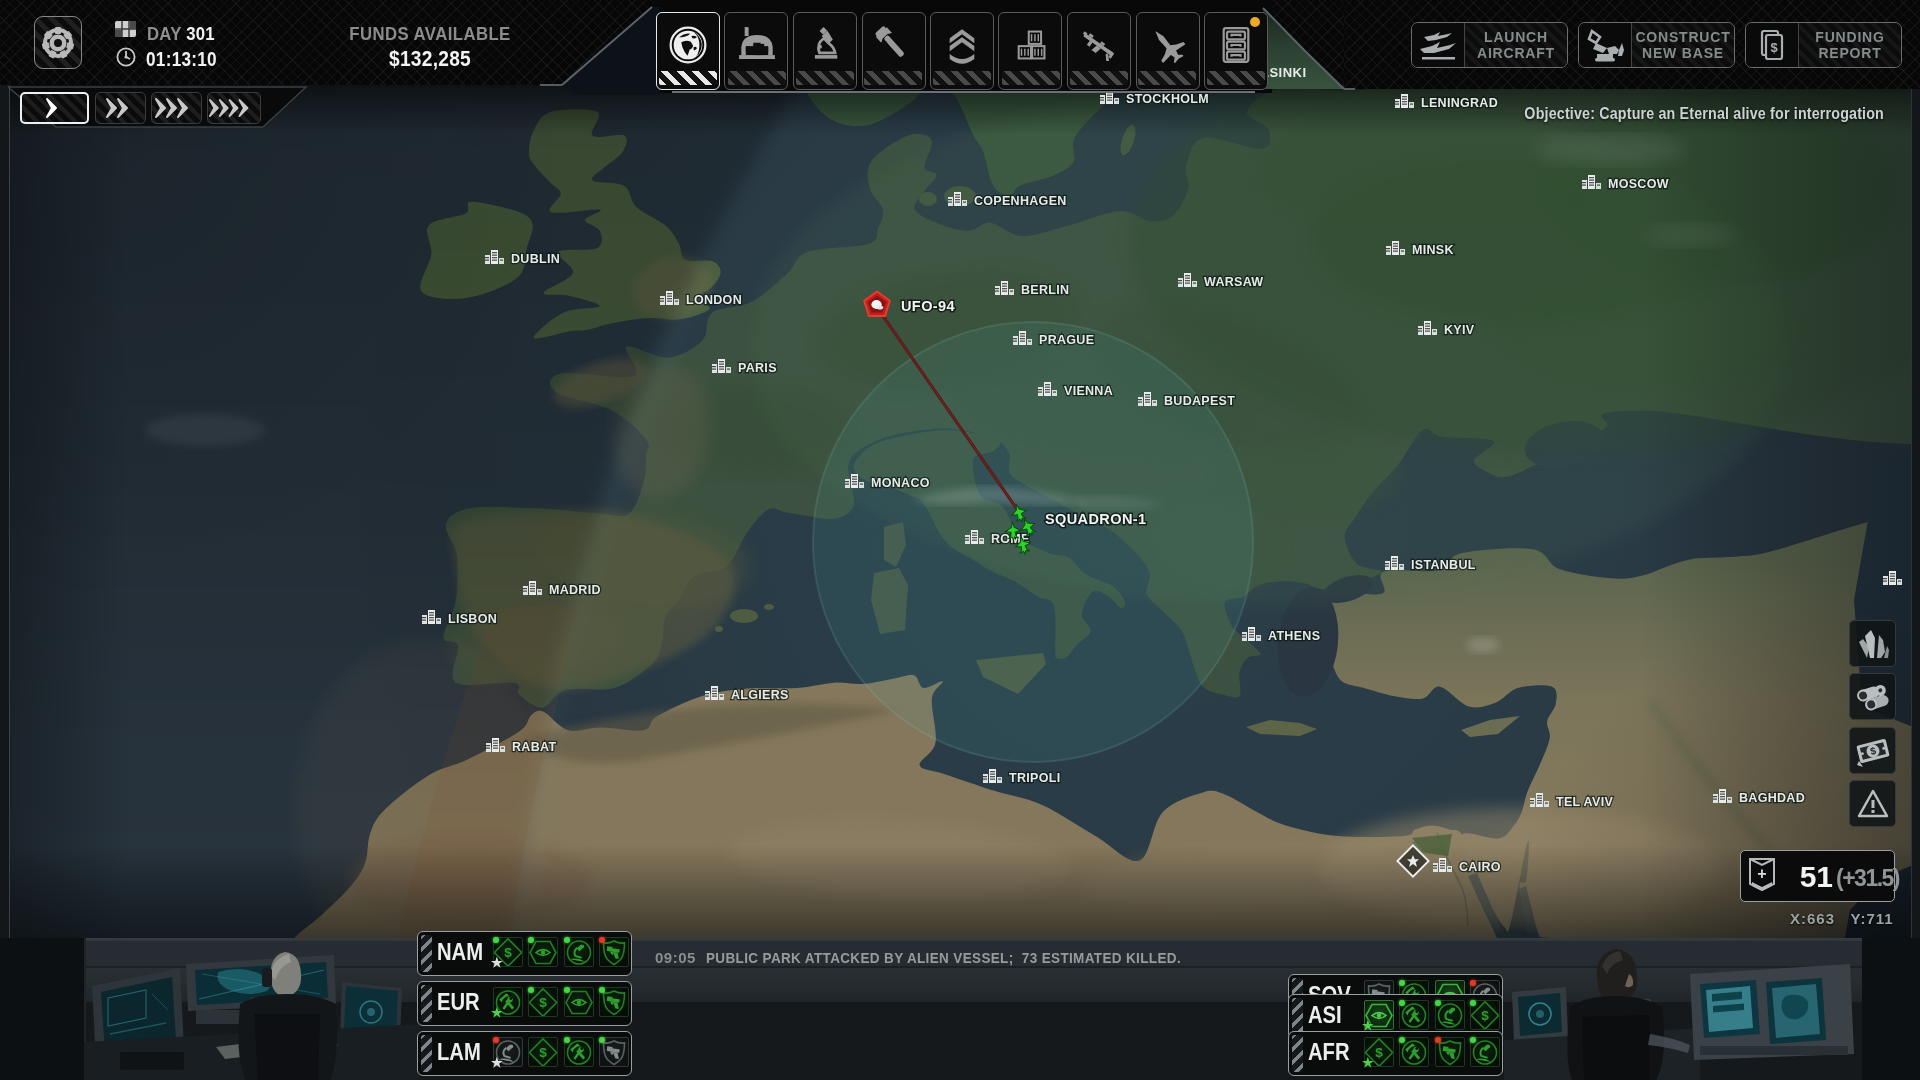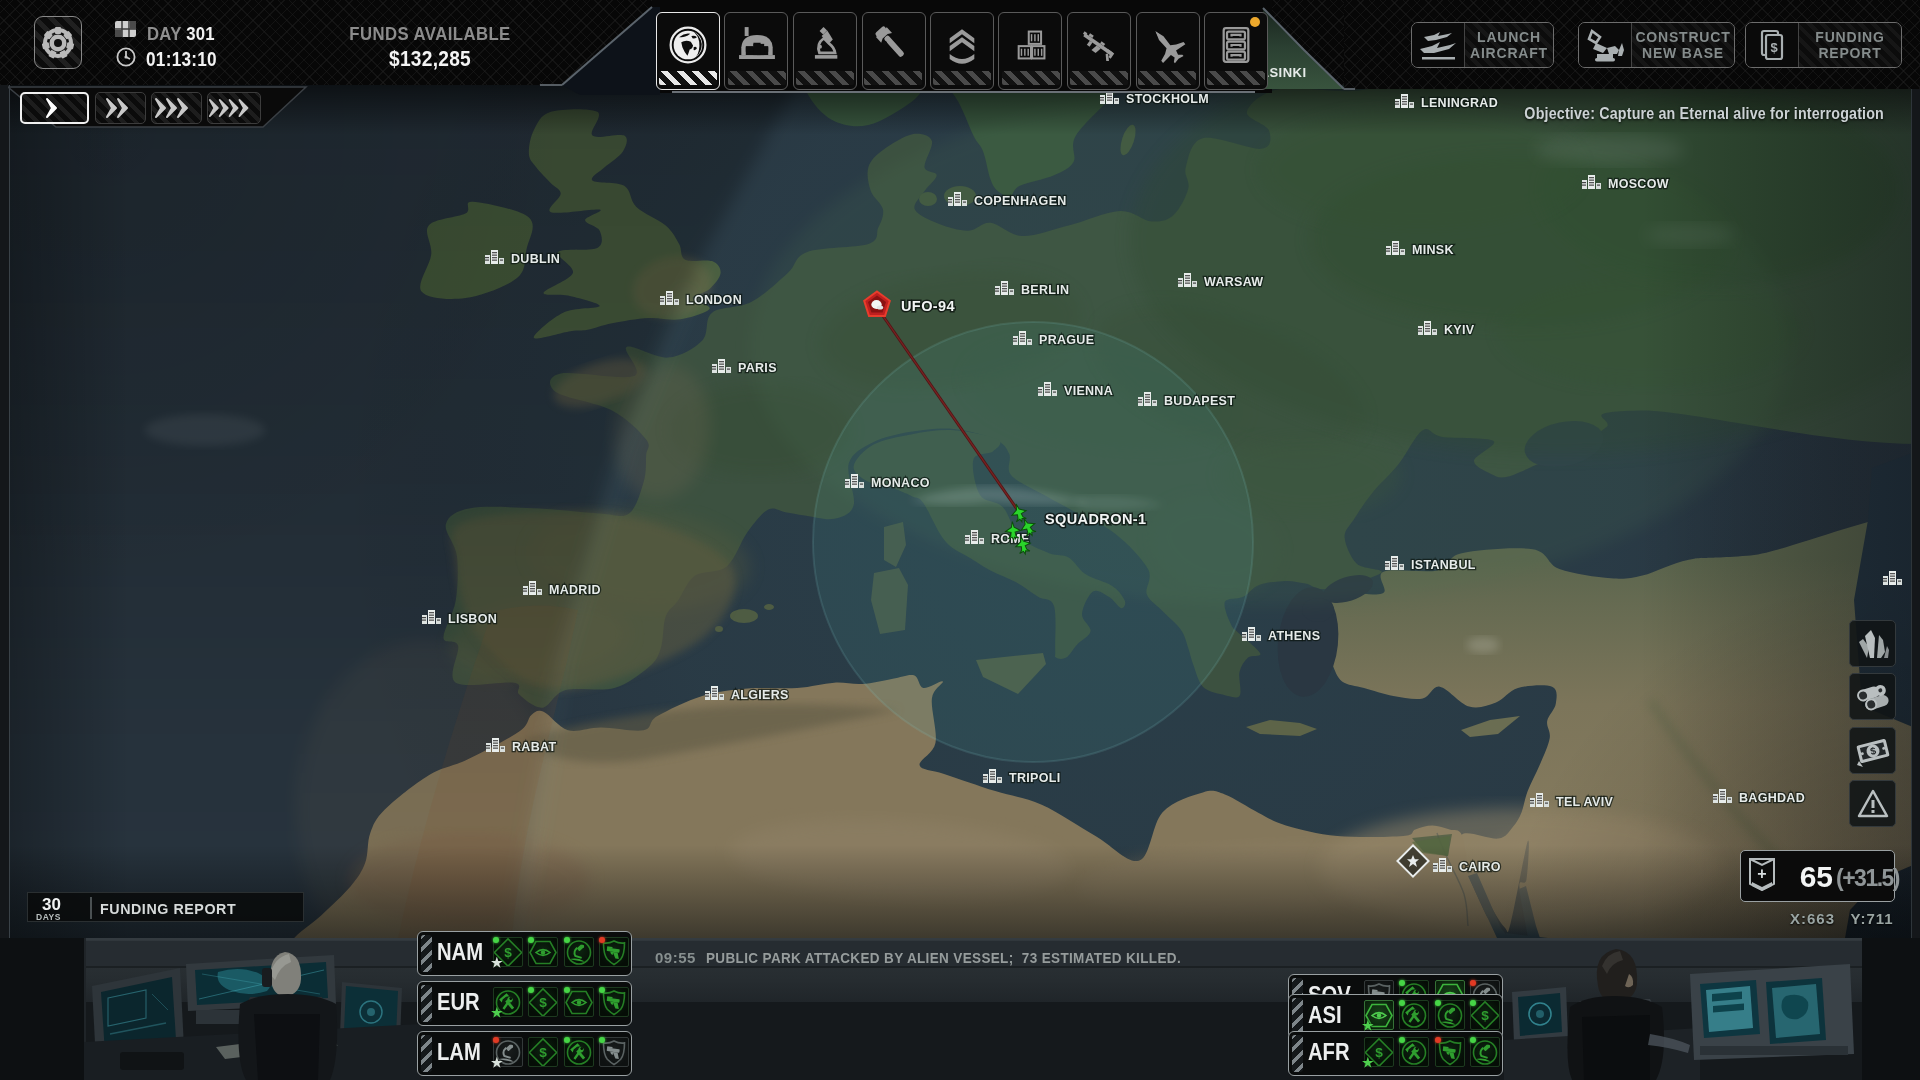--- a/index.html
+++ b/index.html
@@ -444,21 +444,21 @@
         <rect x="-11" y="-15" width="22" height="30" rx="2" fill="none" stroke="#9a9a9a" stroke-width="2"></rect>
 <rect x="-8" y="-12" width="16" height="7" rx="1.5" fill="none" stroke="#9a9a9a" stroke-width="2"></rect>
         <rect x="-8" y="-3" width="16" height="7" rx="1.5" fill="none" stroke="#9a9a9a" stroke-width="2"></rect>
         <rect x="-8" y="6" width="16" height="7" rx="1.5" fill="none" stroke="#9a9a9a" stroke-width="2"></rect>
 <path d="M-4,-7.5 L-4,-9 L4,-9 L4,-7.5" fill="none" stroke="#9a9a9a" stroke-width="2"></path>
         <path d="M-4,1.5 L-4,0 L4,0 L4,1.5" fill="none" stroke="#9a9a9a" stroke-width="2"></path>
         <path d="M-4,10.5 L-4,9 L4,9 L4,10.5" fill="none" stroke="#9a9a9a" stroke-width="2"></path>
       </g>
     </svg>
     <div class="abs" style="left:1250px;top:17px;width:10px;height:10px;border-radius:50%;background:#eda82c"></div>
-<div class="topbtn" style="left:1411px;width:143px">
+<div class="topbtn" style="left:1411px;width:157px">
       <div class="ic">
         <svg width="44" height="38" viewBox="-22 -19 44 38">
 <g fill="#a9afb1">
             <path d="M-14,-8 L-4,-10 L2,-13 L0,-9 L10,-11 L14,-12 L9,-8 L-2,-5 L-10,-4 Z"></path>
 <path d="M-18,4 L-6,1 L2,-3 L-1,3 L12,0 L18,-2 L11,4 L-4,8 L-14,8 Z"></path>
 <rect x="-16" y="12" width="33" height="2.5"></rect>
           </g>
         </svg>
       </div>
       <div class="tx">LAUNCH<br>AIRCRAFT</div>
@@ -560,30 +560,24 @@
         <rect x="-1.5" y="6" width="3" height="3" fill="#b9bfc0"></rect>
       </svg>
     </div>
 <div class="abs" style="left:1740px;top:850px;width:155px;height:52px;background:#0b0b0b;border:1.5px solid #9aa0a2;border-radius:5px">
 <svg class="abs" style="left:8px;top:7px" width="26" height="38" viewBox="0 0 26 38">
 <path d="M1,1 L25,1 L25,26 L13,32 L1,26 Z" fill="none" stroke="#b5bbbd" stroke-width="2"></path>
 <path d="M1,1 L13,7 L25,1" fill="none" stroke="#b5bbbd" stroke-width="2"></path>
 <path d="M3,24 L13,29 L23,24 L23,28 L13,33 L3,28 Z" fill="#b5bbbd"></path>
 <text x="13" y="21" text-anchor="middle" font-size="16" font-weight="bold" fill="#d8dee0">+</text>
       </svg>
-<div class="abs" style="left:36px;top:9px;width:56px;text-align:right;font-weight:bold;font-size:30px;color:#f2f4f4">65</div>
+<div class="abs" style="left:36px;top:9px;width:56px;text-align:right;font-weight:bold;font-size:30px;color:#f2f4f4">51</div>
 <div class="abs" style="left:95px;top:14px;font-weight:bold;font-size:23px;color:#8f9597;letter-spacing:-1.5px">(+31.5)</div>
 </div>
 <div class="abs" style="left:1790px;top:910px;font-weight:bold;font-size:15px;color:#9aa5a3;letter-spacing:1px;text-shadow:0 1px 2px #000">X:663&nbsp;&nbsp;&nbsp;Y:711</div>
-<div class="abs" style="left:27px;top:892px;width:277px;height:30px;background:rgba(8,10,10,0.82);border:1px solid #2a2f31">
-<div class="abs" style="left:14px;top:2px;font-weight:bold;font-size:17px;color:#f0f2f2">30</div>
-<div class="abs" style="left:8px;top:19px;font-weight:bold;font-size:8.5px;color:#b9bfbf;letter-spacing:0.5px">DAYS</div>
-<div class="abs" style="left:62px;top:4px;width:1.5px;height:22px;background:#4a5052"></div>
-<div class="abs" style="left:72px;top:7px;font-weight:bold;font-size:15px;color:#d6dada;letter-spacing:0.6px;transform:scaleX(0.95);transform-origin:left center">FUNDING REPORT</div>
-</div>
 
 <svg class="abs" style="left:0;top:938px" width="1920" height="142" viewBox="0 938 1920 142">
 <defs>
 <linearGradient id="wallg" x1="0" y1="938" x2="0" y2="1080" gradientUnits="userSpaceOnUse">
 <stop offset="0" stop-color="#2e3539"></stop>
           <stop offset="0.3" stop-color="#262c30"></stop>
           <stop offset="0.55" stop-color="#1c2125"></stop>
           <stop offset="1" stop-color="#101315"></stop>
 </linearGradient>
 </defs>
@@ -648,21 +642,21 @@
 <path d="M1598,986 Q1592,954 1616,949 Q1639,951 1637,984 Q1635,1000 1616,1004 Q1601,1002 1598,986 Z" fill="#211f1d"></path>
 <path d="M1602,966 Q1607,953 1620,951 L1623,960 Q1611,963 1607,974 Z" fill="#34322f"></path>
 <path d="M1629,974 Q1634,977 1633,985 Q1629,989 1625,986 Z" fill="#6e6456"></path>
 <path d="M1580,1001 L1650,999 Q1658,1013 1656,1028 L1574,1030 Q1572,1012 1580,1001 Z" fill="#363c41"></path>
 <path d="M1570,1007 Q1564,1062 1572,1080 L1656,1080 Q1668,1058 1662,1007 Q1644,996 1614,996 Q1586,996 1570,1007 Z" fill="#101214"></path>
 <path d="M1582,1017 L1650,1015 L1650,1080 L1584,1080 Z" fill="#0b0d0f"></path>
 <path d="M1650,1034 Q1674,1038 1690,1045 L1688,1053 Q1668,1047 1648,1045 Z" fill="#4d565e" opacity="0.75"></path>
 </g>
 </svg>
 
-<div class="abs" style="left:655px;top:949px;font-weight:bold;font-size:15px;color:#878f8f;letter-spacing:0.5px">09:55</div>
+<div class="abs" style="left:655px;top:949px;font-weight:bold;font-size:15px;color:#878f8f;letter-spacing:0.5px">09:05</div>
 <div class="abs" style="left:706px;top:949px;font-weight:bold;font-size:15px;color:#969c9c;letter-spacing:0.4px;transform:scaleX(0.9);transform-origin:left center">PUBLIC PARK ATTACKED BY ALIEN VESSEL;&nbsp; 73 ESTIMATED KILLED.</div>
 <div class="panel" style="left:417px;top:931px">
       <div class="hz"></div>
       <div class="lb">NAM</div>
       <div class="tile on" style="left:75.0px">
         <svg width="28" height="28" viewBox="-14 -14.5 28 28" style="position:absolute;left:0;top:0">
           <rect x="-9.7" y="-9.7" width="19.4" height="19.4" fill="none" stroke="#257f25" stroke-width="1.6" transform="rotate(45)"></rect>
           <g transform="scale(0.88)">
             <text x="0" y="5.5" text-anchor="middle" font-size="15.5" font-weight="bold" fill="#2f9e2f">$</text>
           </g>

